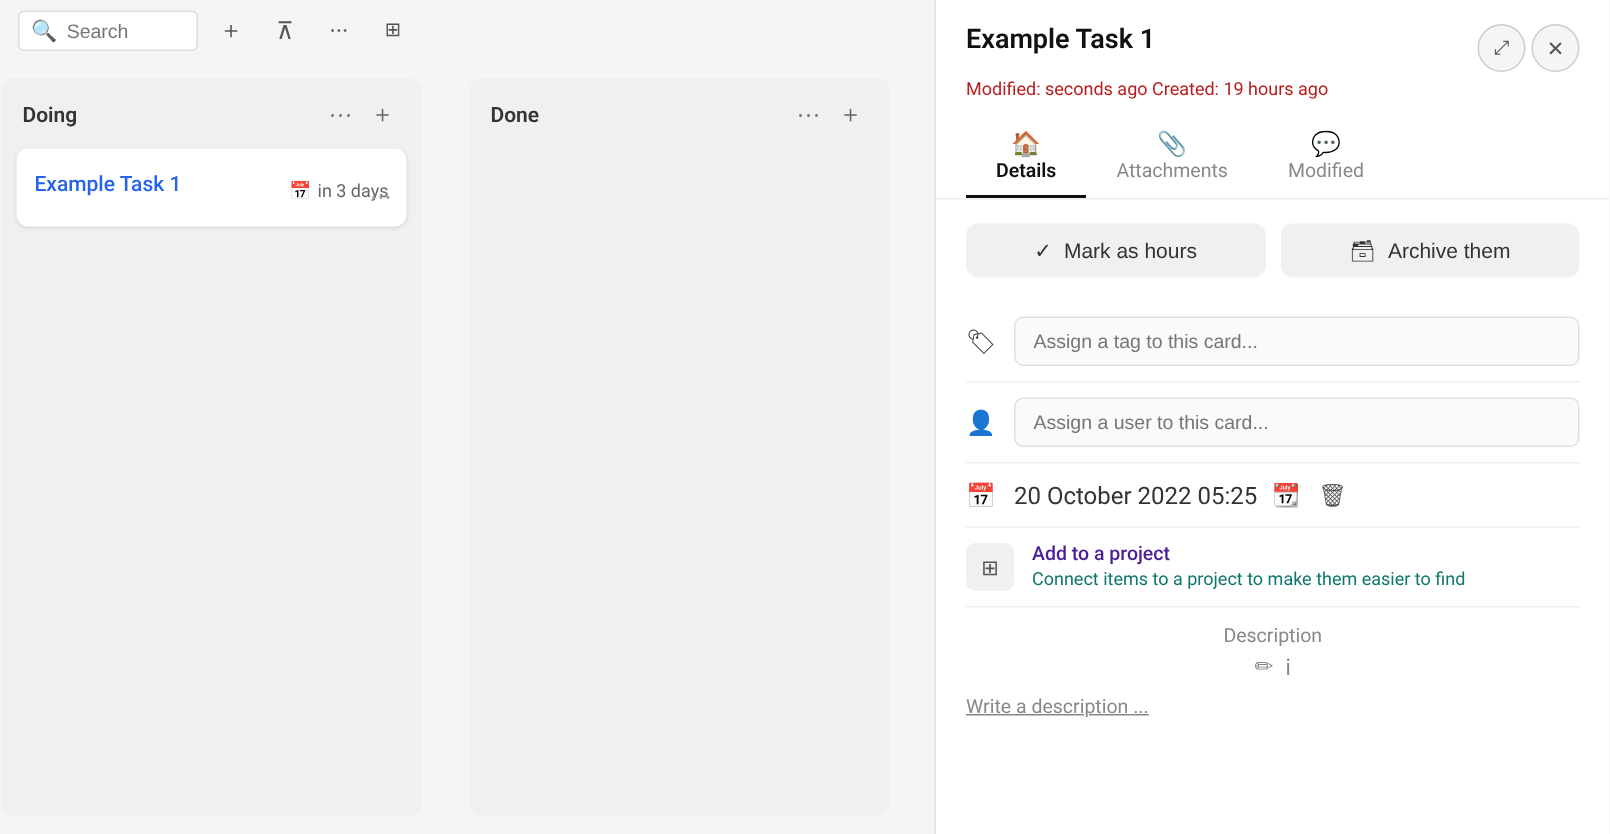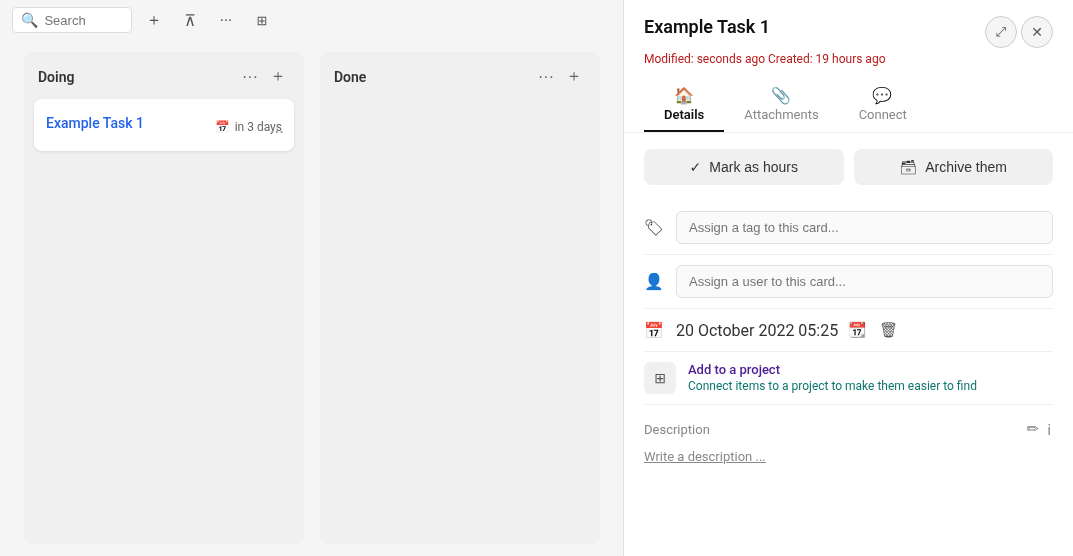--- a/index.html
+++ b/index.html
@@ -56,22 +56,22 @@
       align-items: center;
       justify-content: center;
       cursor: pointer;
       color: #555;
       font-size: 16px;
       border-radius: 4px;
     }
 
     .board-columns {
       display: flex;
-      gap: 16px;
-      padding: 12px 24px;
+      gap: 32px;
+      padding: 12px 1px;
       flex: 1;
       overflow-x: auto;
     }
 
     .column {
       background: #f0f0f0;
       border-radius: 8px;
       padding: 10px;
       width: 280px;
       min-width: 280px;
@@ -349,20 +349,21 @@
 
     .description-section {
       padding: 12px 0;
     }
 
     .description-header {
       display: flex;
       align-items: center;
       justify-content: space-between;
       margin-bottom: 8px;
+      flex-direction: column;
     }
 
     .description-label {
       font-size: 13px;
       color: #888;
     }
 
     .description-actions {
       display: flex;
       gap: 4px;
@@ -452,21 +453,21 @@
       <div class="tab active">
         <span class="tab-icon">🏠</span>
         <span>Details</span>
       </div>
       <div class="tab">
         <span class="tab-icon">📎</span>
         <span>Attachments</span>
       </div>
       <div class="tab">
         <span class="tab-icon">💬</span>
-        <span>Connect</span>
+        <span>Modified</span>
       </div>
     </div>
   </div>
 
   <div class="detail-body">
 
     <div class="action-buttons">
       <button class="action-btn">
         <span>✓</span>
         <span>Mark as hours</span>

